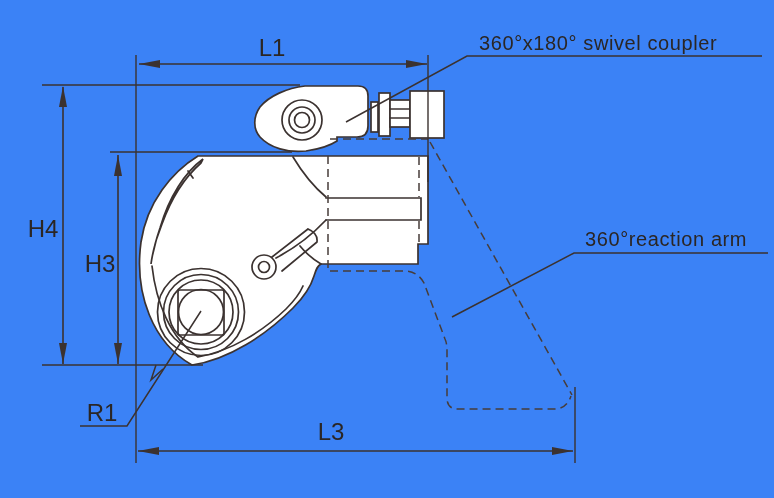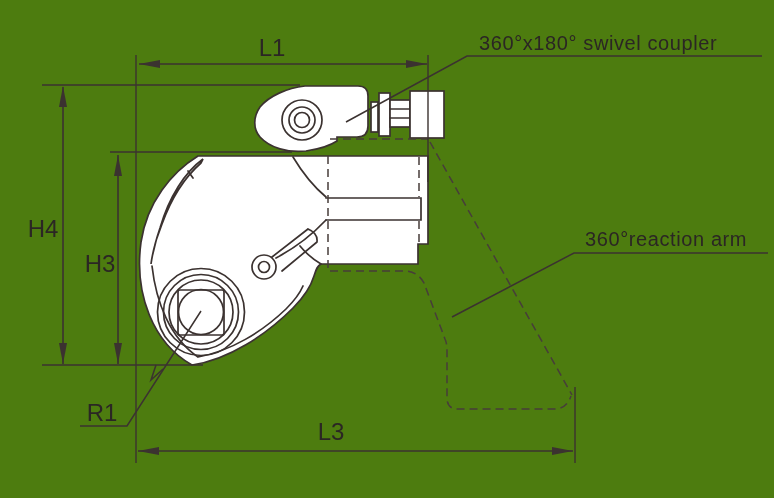--- a/index.html
+++ b/index.html
@@ -1,19 +1,19 @@
 <!DOCTYPE html>
 <html><head>
 <meta charset="utf-8">
 <style>
   html,body{margin:0;padding:0;background:#ffffff;}
   .stage{
     position:relative;
     width:774px;height:498px;
-    background:#4d7c0f;
+    background:#3b82f6;
     font-family:"Liberation Sans", sans-serif;
     overflow:hidden;
   }
   svg{display:block;}
   text{fill:#2b2624;}
   .dim-label{font-size:24px;}
   .callout-label{font-size:20px;letter-spacing:0.6px;}
 </style>
 </head>
 <body>

